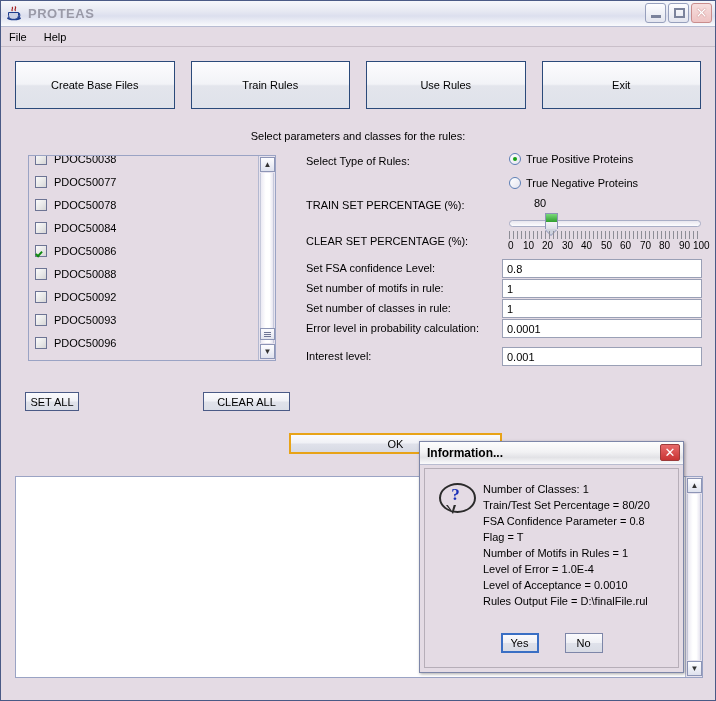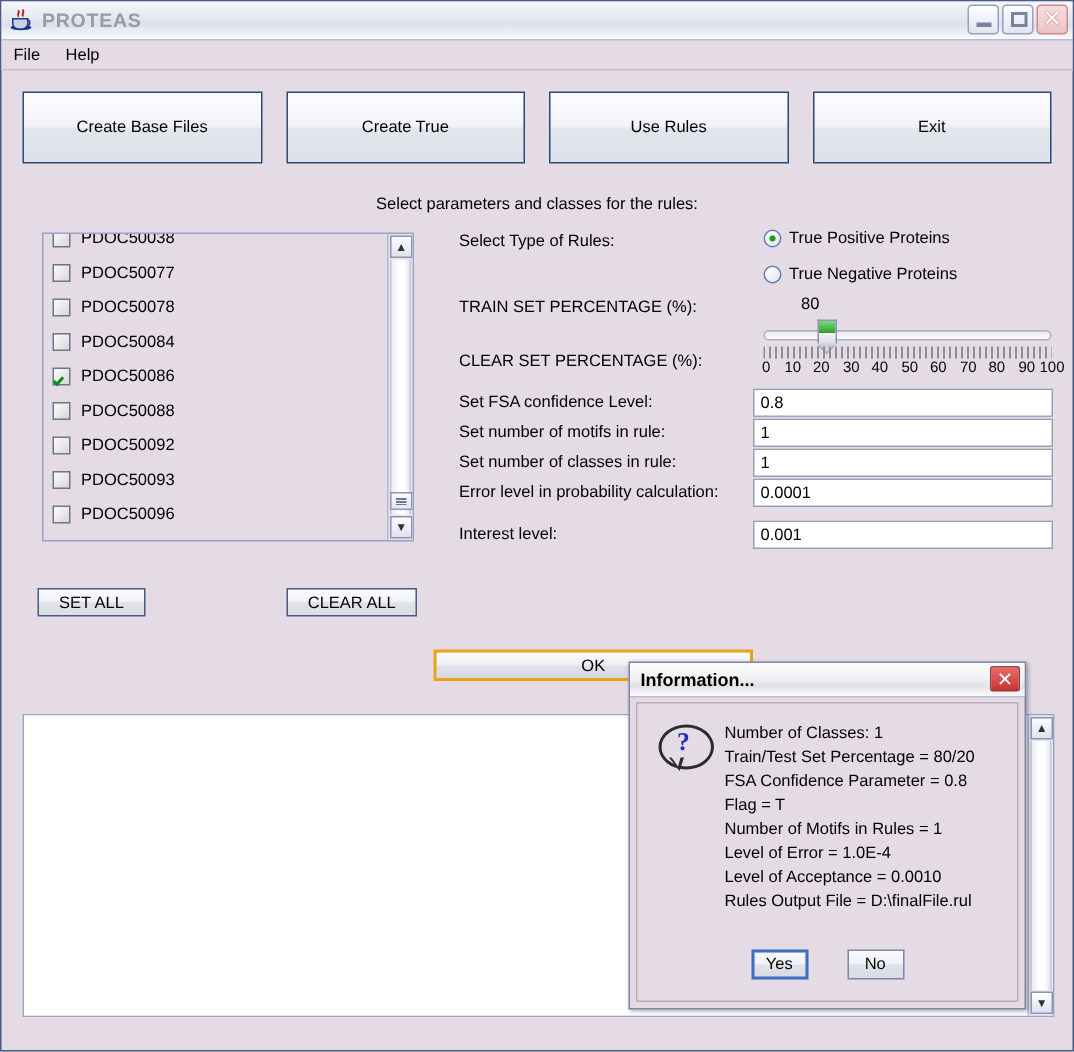--- a/index.html
+++ b/index.html
@@ -310,21 +310,21 @@
     </div>
   </div>
 
   <div class="menubar">
     <span class="menu-item">File</span>
     <span class="menu-item">Help</span>
   </div>
 
   <div class="top-buttons">
     <div class="big-btn">Create Base Files</div>
-    <div class="big-btn">Create True</div>
+    <div class="big-btn">Train Rules</div>
     <div class="big-btn">Use Rules</div>
     <div class="big-btn">Exit</div>
   </div>
 
   <div class="section-head">Select parameters and classes for the rules:</div>
 
   <div class="content">
 
     <div class="list-panel">
       <div class="list-inner">
@@ -438,22 +438,22 @@
         <span class="field">0.0001</span>
       </div>
       <div class="frow" style="margin-top:9px;">
         <span class="flabel">Interest level:</span>
         <span class="field">0.001</span>
       </div>
 
     </div>
   </div>
 
-  <div class="small-btn" style="left:24px;top:391px;width:72px;">SET ALL</div>
-  <div class="small-btn" style="left:190px;top:391px;width:87px;">CLEAR ALL</div>
+  <div class="small-btn" style="left:24px;top:391px;width:54px;">SET ALL</div>
+  <div class="small-btn" style="left:202px;top:391px;width:87px;">CLEAR ALL</div>
 
   <div class="ok-btn">OK</div>
 
   <div class="output-pane">
     <div class="output-text"></div>
     <div class="vscroll">
       <div class="arw up">▲</div>
       <div class="track"></div>
       <div class="arw dn">▼</div>
     </div>

